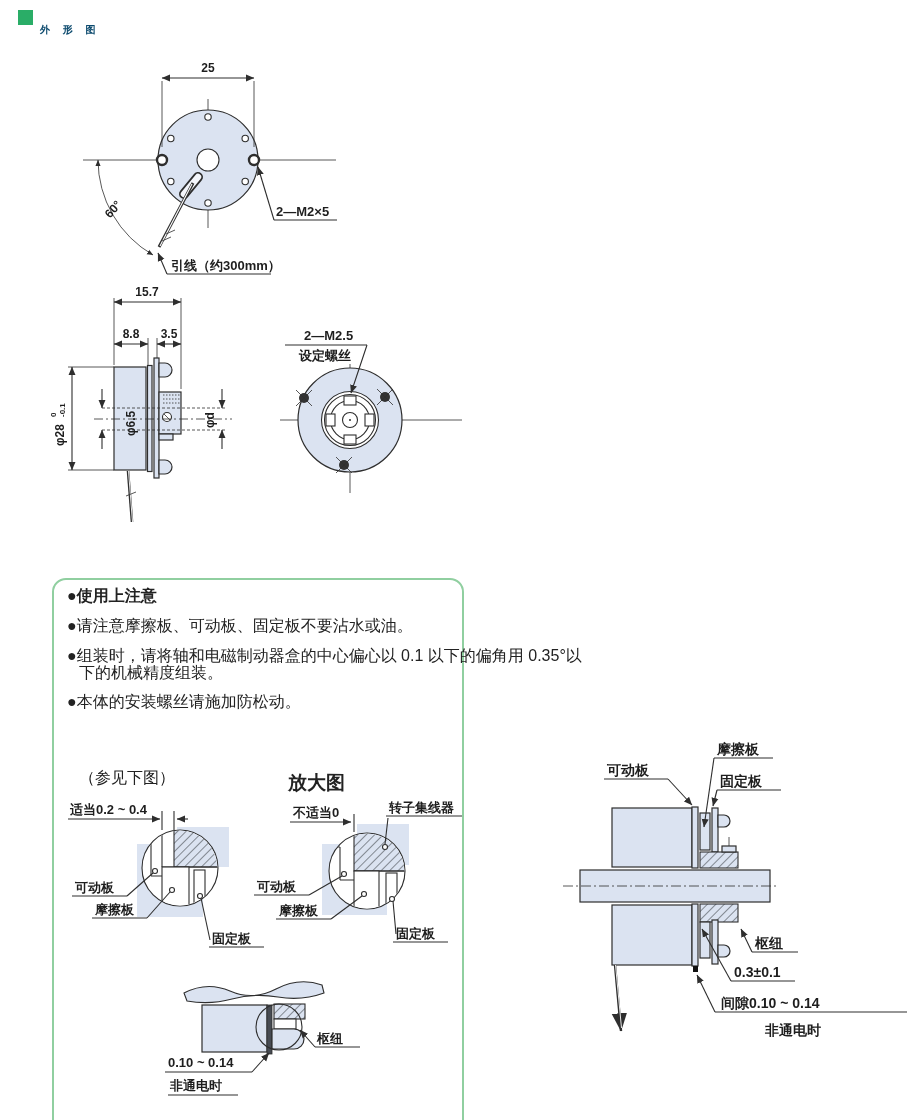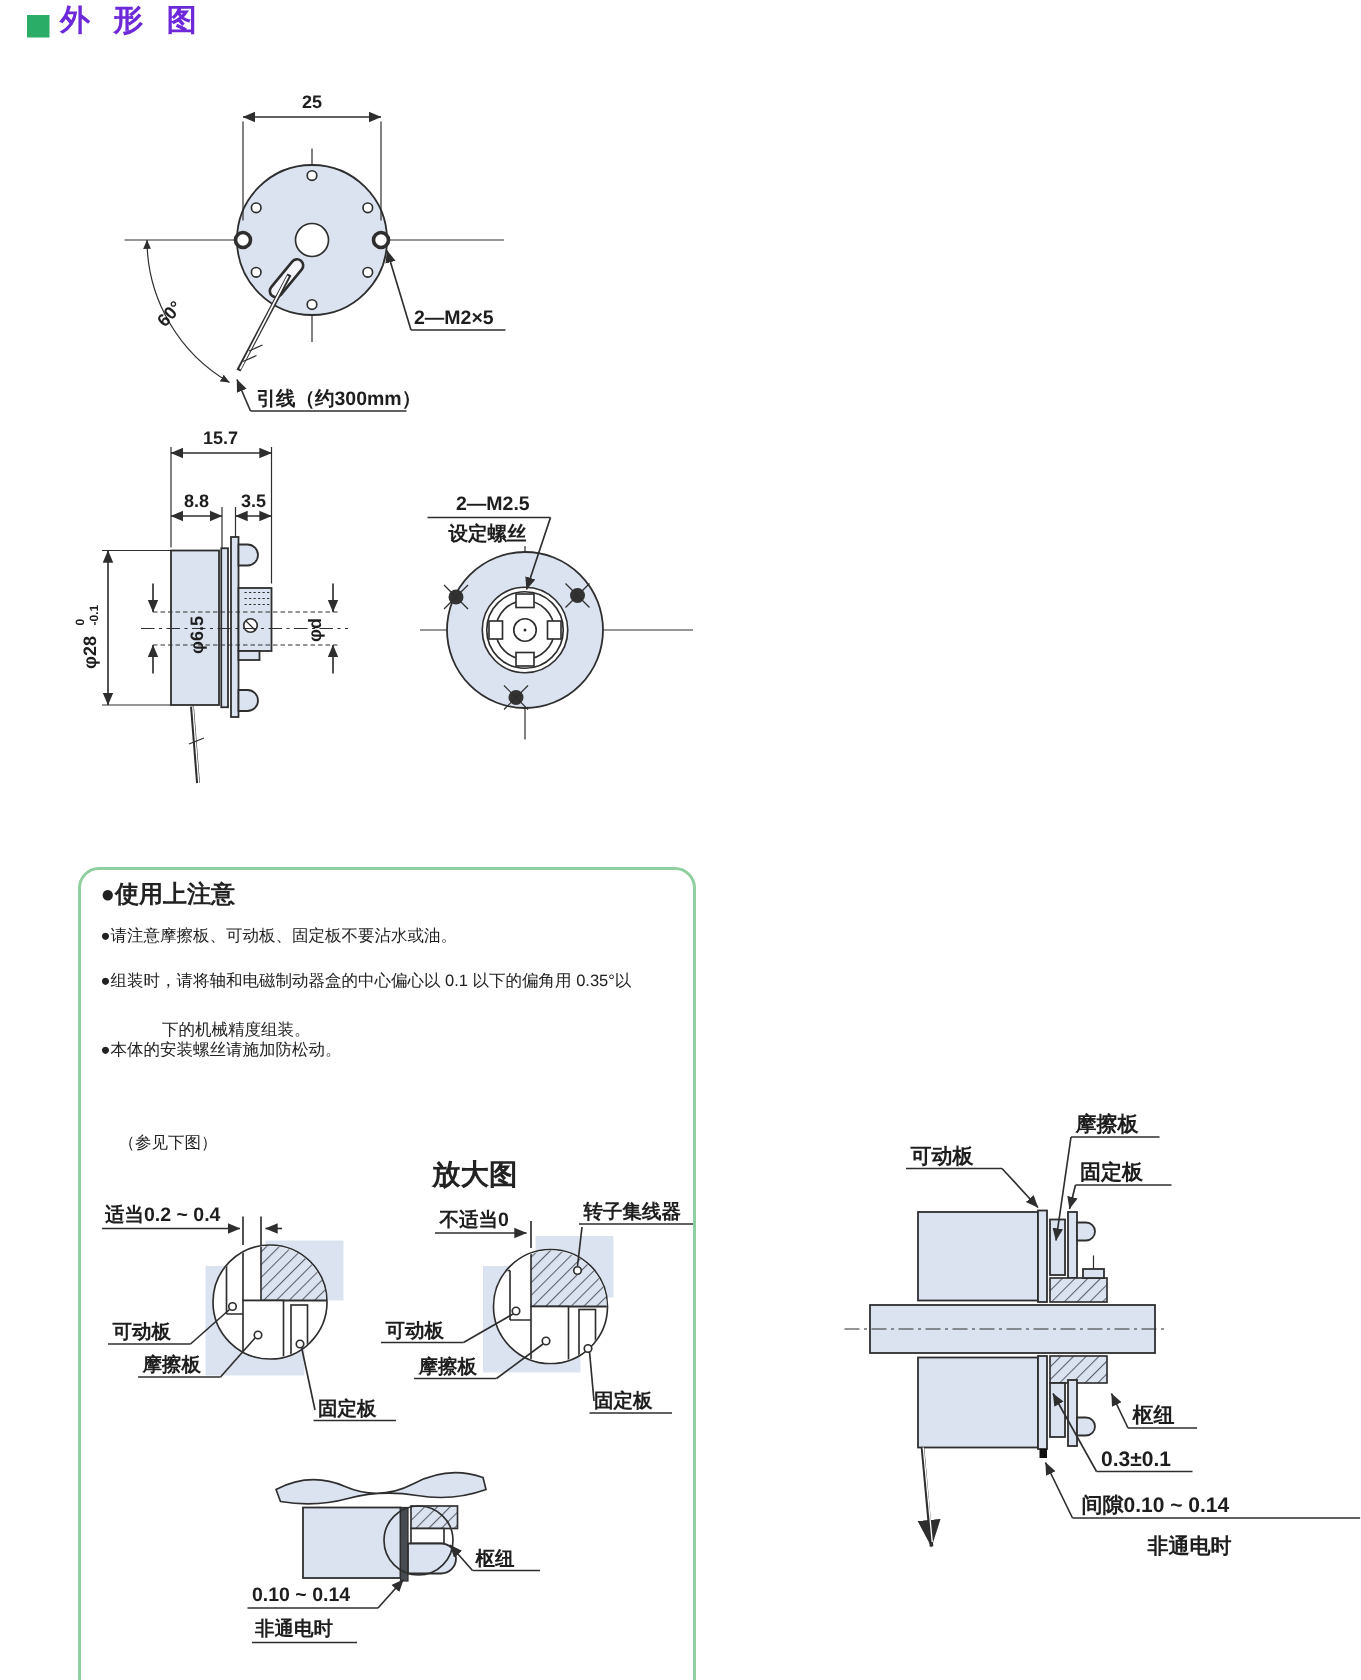--- a/index.html
+++ b/index.html
@@ -1,34 +1,34 @@
 <!DOCTYPE html>
 <html><head>
 <meta charset="utf-8">
 <style>
   html,body{margin:0;padding:0;background:#fff;}
   #page{position:relative;width:907px;height:1120px;background:#fff;overflow:hidden;
         font-family:"Liberation Sans","DejaVu Sans",sans-serif;color:#222;}
   .abs{position:absolute;}
   .hdr-sq{position:absolute;left:18px;top:10px;width:15px;height:15px;background:#2aad67;}
-  .hdr-t{position:absolute;left:40px;top:0;font-size:20px;font-weight:bold;letter-spacing:5px;color:#6d28d9;}
+  .hdr-t{position:absolute;left:40px;top:23px;font-size:10px;font-weight:bold;letter-spacing:5px;color:#0c4a6e;}
   svg{position:absolute;overflow:visible;}
   svg text{font-family:"Liberation Sans","DejaVu Sans",sans-serif;fill:#1e1e1e;}
   .dim{font-size:12px;font-weight:bold;}
   .dimS{font-size:8px;font-weight:bold;}
   .lbl{font-size:13px;font-weight:bold;}
   .lblL{font-size:14px;font-weight:bold;}
   .ln{stroke:#2e2e2e;stroke-width:1.1;fill:none;}
   .thin{stroke:#2e2e2e;stroke-width:0.8;fill:none;}
   .part{fill:#dbe3f1;stroke:#2e2e2e;stroke-width:1.2;}
   .white{fill:#ffffff;stroke:#2e2e2e;stroke-width:1.1;}
   .notebox{position:absolute;left:52px;top:578px;width:412px;height:612px;
            border:2.5px solid #90cfa0;border-radius:14px;box-sizing:border-box;background:#fff;}
   .note-title{position:absolute;left:13px;top:6px;font-size:16px;font-weight:bold;color:#222;}
-  .note-line{position:absolute;font-size:11px;color:#222;white-space:nowrap;}
+  .note-line{position:absolute;font-size:16px;color:#222;white-space:nowrap;}
   .enl-title{position:absolute;left:234px;top:190px;font-size:19px;font-weight:bold;}
 </style>
 </head>
 <body>
 
 <div id="page">
 
   <span class="hdr-sq"></span>
   <span class="hdr-t">外 形 图</span>
 
@@ -173,23 +173,23 @@
     <line class="ln" x1="15" y1="45" x2="97" y2="45"></line>
     <line class="ln" x1="97" y1="45" x2="81" y2="93" marker-end="url(#ar-rv)"></line>
     <text class="lbl" x="34" y="40">2—M2.5</text>
     <text class="lbl" x="29" y="60">设定螺丝</text>
   </svg>
 
   <div class="notebox">
     <div class="note-title">●使用上注意</div>
     <div class="note-line" style="left:13px;top:36px;">●请注意摩擦板、可动板、固定板不要沾水或油。</div>
     <div class="note-line" style="left:13px;top:66px;">●组装时，请将轴和电磁制动器盒的中心偏心以 0.1 以下的偏角用 0.35°以</div>
-    <div class="note-line" style="left:25px;top:99px;margin-left:29px;">下的机械精度组装。</div>
+    <div class="note-line" style="left:25px;top:83px;">下的机械精度组装。</div>
     <div class="note-line" style="left:13px;top:112px;">●本体的安装螺丝请施加防松动。</div>
-    <div class="note-line" style="left:25px;top:174px;">（参见下图）</div>
+    <div class="note-line" style="left:25px;top:188px;">（参见下图）</div>
     <div class="enl-title">放大图</div>
 
     <svg style="left:13px;top:217px;" width="200" height="150" viewBox="0 0 200 150">
       <defs>
         <marker id="ar-ok" markerWidth="9" markerHeight="8" refX="7.4" refY="4" orient="auto-start-reverse">
           <path d="M0,0.8 L7.6,4 L0,7.2 z" fill="#2e2e2e"></path>
         </marker>
         <pattern id="h-ok" width="6" height="6" patternUnits="userSpaceOnUse" patternTransform="rotate(45)">
           <rect width="6" height="6" fill="#dbe3f1"></rect>
           <line x1="0" y1="0" x2="0" y2="6" stroke="#5b6068" stroke-width="1.4"></line>

